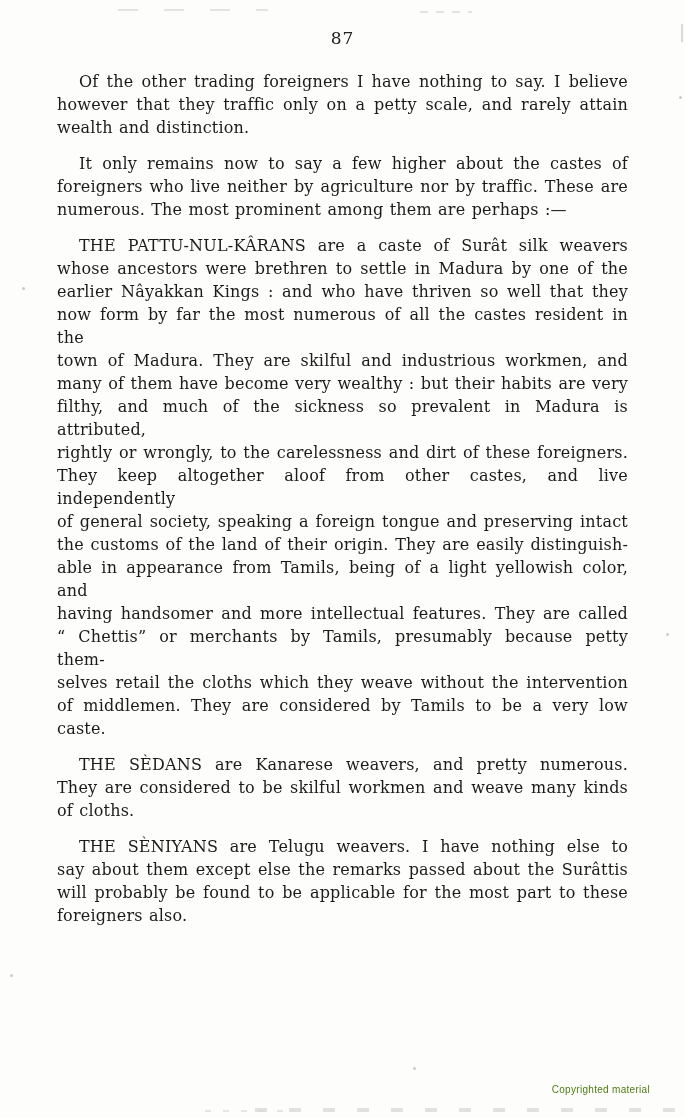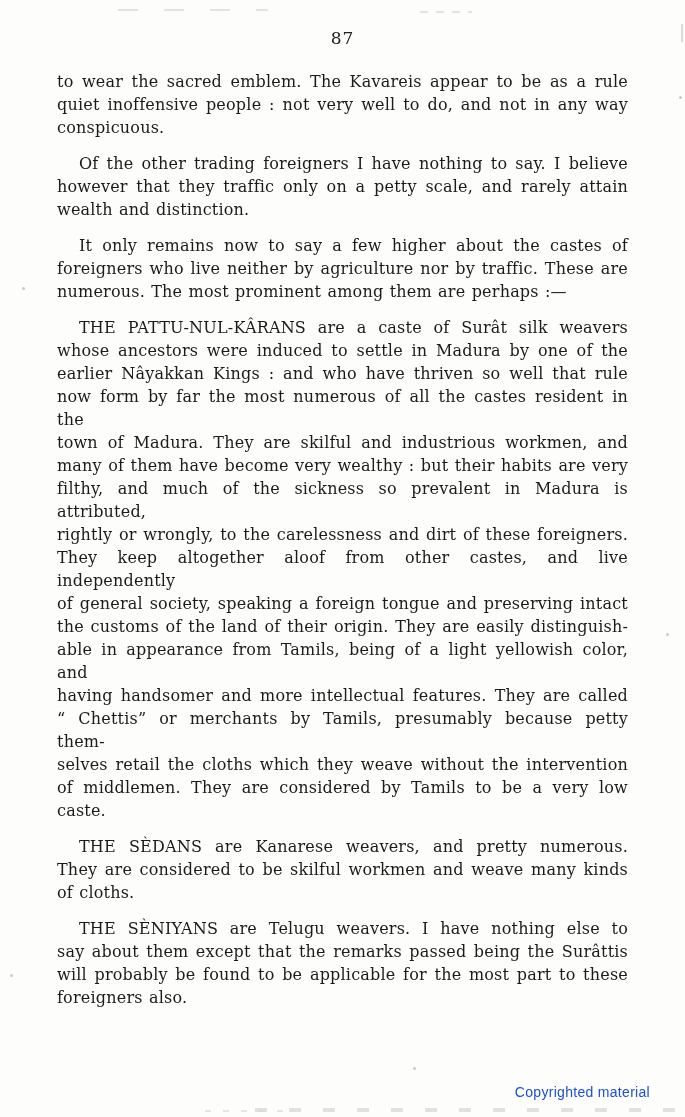--- a/index.html
+++ b/index.html
@@ -43,22 +43,22 @@
     text-align: justify;
     text-align-last: justify;
     white-space: normal;
   }
   .tline.lastline { text-align-last: left; }
   .watermark {
     position: absolute;
     right: 35px;
     top: 1084px;
     font-family: "Liberation Sans", sans-serif;
-    font-size: 14px;
-    color: #1d4ed8;
+    font-size: 10px;
+    color: #4d7c0f;
     letter-spacing: 0.3px;
   }
   
   .artifact { position: absolute; pointer-events: none; }
   .edge-marks-bottom {
     left: 255px; right: 8px; top: 1108px; height: 4px;
     background: repeating-linear-gradient(90deg,
       #c9cccc 0px, #c9cccc 12px,
       transparent 12px, transparent 34px);
     opacity: 0.55;
@@ -91,39 +91,34 @@
   .speck { width: 3px; height: 3px; border-radius: 50%; background: #9a9a98; opacity: 0.5; }
 </style>
 </head>
 <body>
 
 <div class="page">
 
   <div class="page-number">87</div>
 
   <div class="text-block">
-      <div class="para">
-        <div class="tline">to wear the sacred emblem.  The Kavareis appear to be as a rule</div>
-        <div class="tline">quiet inoffensive people : not very well to do, and not in any way</div>
-        <div class="tline lastline">conspicuous.</div>
-      </div>
       <div class="para indent">
         <div class="tline">Of the other trading foreigners I have nothing to say.  I believe</div>
         <div class="tline">however that they traffic only on a petty scale, and rarely attain</div>
         <div class="tline lastline">wealth and distinction.</div>
       </div>
       <div class="para indent">
         <div class="tline">It only remains now to say a few higher about the castes of</div>
         <div class="tline">foreigners who live neither by agriculture nor by traffic.  These are</div>
         <div class="tline lastline">numerous.  The most prominent among them are perhaps :—</div>
       </div>
       <div class="para indent sp-lg">
         <div class="tline">THE PATTU-NUL-KÂRANS are a caste  of Surât silk weavers</div>
-        <div class="tline">whose ancestors were induced to settle in Madura by one of the</div>
-        <div class="tline">earlier Nâyakkan Kings : and who have thriven so well that rule</div>
+        <div class="tline">whose ancestors were brethren to settle in Madura by one of the</div>
+        <div class="tline">earlier Nâyakkan Kings : and who have thriven so well that they</div>
         <div class="tline">now form by far the most numerous of all the castes resident in the</div>
         <div class="tline">town of Madura.  They are skilful and industrious workmen, and</div>
         <div class="tline">many of them have become very wealthy : but their habits are very</div>
         <div class="tline">filthy, and much of the sickness so prevalent in Madura is attributed,</div>
         <div class="tline">rightly or wrongly, to the carelessness and dirt of these foreigners.</div>
         <div class="tline">They keep altogether aloof from other castes, and live independently</div>
         <div class="tline">of general society, speaking a foreign tongue and preserving intact</div>
         <div class="tline">the customs of the land of their origin.  They are easily distinguish-</div>
         <div class="tline">able in appearance from Tamils, being of a light yellowish color, and</div>
         <div class="tline">having handsomer and more intellectual features.  They are called</div>
@@ -132,21 +127,21 @@
         <div class="tline">of middlemen.  They are considered by Tamils to be a very low</div>
         <div class="tline lastline">caste.</div>
       </div>
       <div class="para indent sp-lg">
         <div class="tline">THE SÈDANS are Kanarese weavers, and pretty numerous.</div>
         <div class="tline">They are considered to be skilful workmen and weave many kinds</div>
         <div class="tline lastline">of cloths.</div>
       </div>
       <div class="para indent sp-lg">
         <div class="tline">THE SÈNIYANS are Telugu weavers.  I have nothing else to</div>
-        <div class="tline">say about them except that the remarks passed being the Surâttis</div>
+        <div class="tline">say about them except else the remarks passed about the Surâttis</div>
         <div class="tline">will probably be found to be applicable for the most part to these</div>
         <div class="tline lastline">foreigners also.</div>
       </div>
     </div>
 
   <div class="watermark">Copyrighted material</div>
 
   <div class="artifact edge-marks-top"></div>
   <div class="artifact edge-marks-top2"></div>
   <div class="artifact edge-tick-right"></div>

